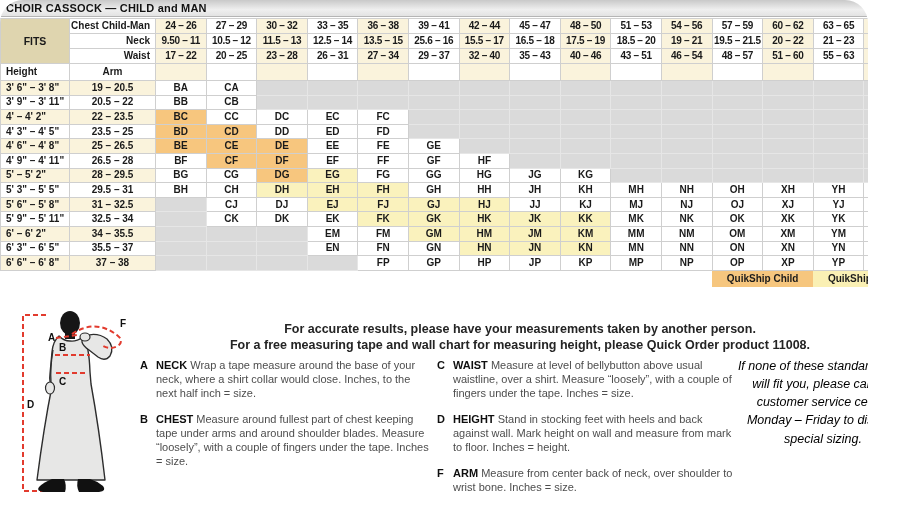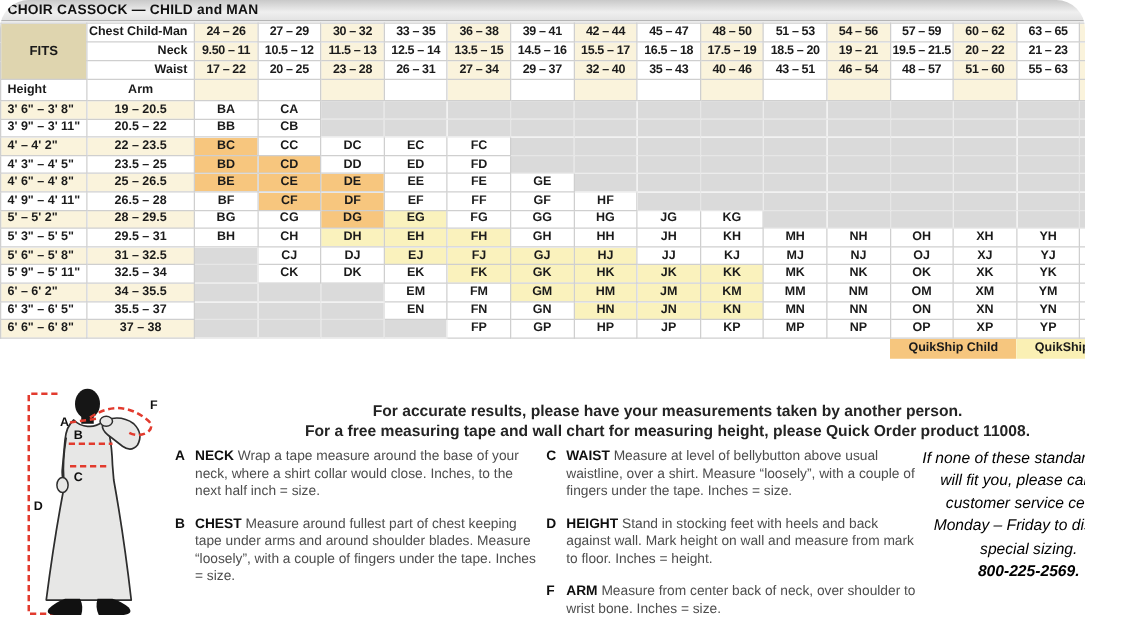--- a/index.html
+++ b/index.html
@@ -20,21 +20,21 @@
   .cream{background:#faf3dc;}
   .hcell{text-align:left;padding-left:5px;}
   .grey{background:#dadada;border-color:#e6e6e6;}
   .orange{background:#f7c67e;margin-left:36px;}
   .yellow{background:#faf2bd;}
   .num{letter-spacing:-0.3px;}
   .legend-blank{border:none;background:#fff;}
   .leg-child{background:#f6c67e;border:none;height:16px;}
   .leg-adult{background:#faf0b4;border:none;height:16px;}
   
-  .intro{position:absolute;left:164px;top:321px;width:740px;text-align:center;
+  .intro{position:absolute;left:150px;top:321px;width:740px;text-align:center;
          font-size:12.5px;font-weight:bold;color:#242424;line-height:1.3;}
   .col{position:absolute;top:359px;}
   .col-ab{left:140px;width:292px;}
   .col-cdf{left:437px;width:296px;}
   .item{display:flex;margin-bottom:12px;font-size:11px;color:#4d4d4d;line-height:1.27;}
   .item .ltr{width:16px;flex:none;font-weight:bold;color:#0f0f0f;}
   .item .term{font-weight:bold;color:#0f0f0f;}
   .note{position:absolute;left:735px;top:357px;width:176px;font-style:italic;
         font-size:12.5px;text-align:center;color:#000000;line-height:1.45;}
   .note .phone{font-weight:bold;}
@@ -91,21 +91,21 @@
           <td class="num ">63 – 65</td>
           <td class="num cream">66 – 68</td>
         </tr>
         <tr class="hdr">
           <td class="rowlab">Neck</td>
           <td class="num cream">9.50 – 11</td>
           <td class="num ">10.5 – 12</td>
           <td class="num cream">11.5 – 13</td>
           <td class="num ">12.5 – 14</td>
           <td class="num cream">13.5 – 15</td>
-          <td class="num ">14.5 – 16</td>
+          <td class="num ">25.6 – 16</td>
           <td class="num cream">15.5 – 17</td>
           <td class="num ">16.5 – 18</td>
           <td class="num cream">17.5 – 19</td>
           <td class="num ">18.5 – 20</td>
           <td class="num cream">19 – 21</td>
           <td class="num ">19.5 – 21.5</td>
           <td class="num cream">20 – 22</td>
           <td class="num ">21 – 23</td>
           <td class="num cream">22 – 24</td>
         </tr>
@@ -454,16 +454,15 @@
     </div>
     <div class="item">
       <span class="ltr">F</span>
       <span><span class="term">ARM</span>
         <span>Measure from center back of neck, over shoulder to wrist bone. Inches = size.</span></span>
     </div>
   </div>
 
   <div class="note">
     <span>If none of these standard sizes will fit you, please call our customer service center Monday – Friday to discuss special sizing.</span>
-    <div class="phone">800-225-2569.</div>
   </div>
 
 </div>
 
 </body></html>

